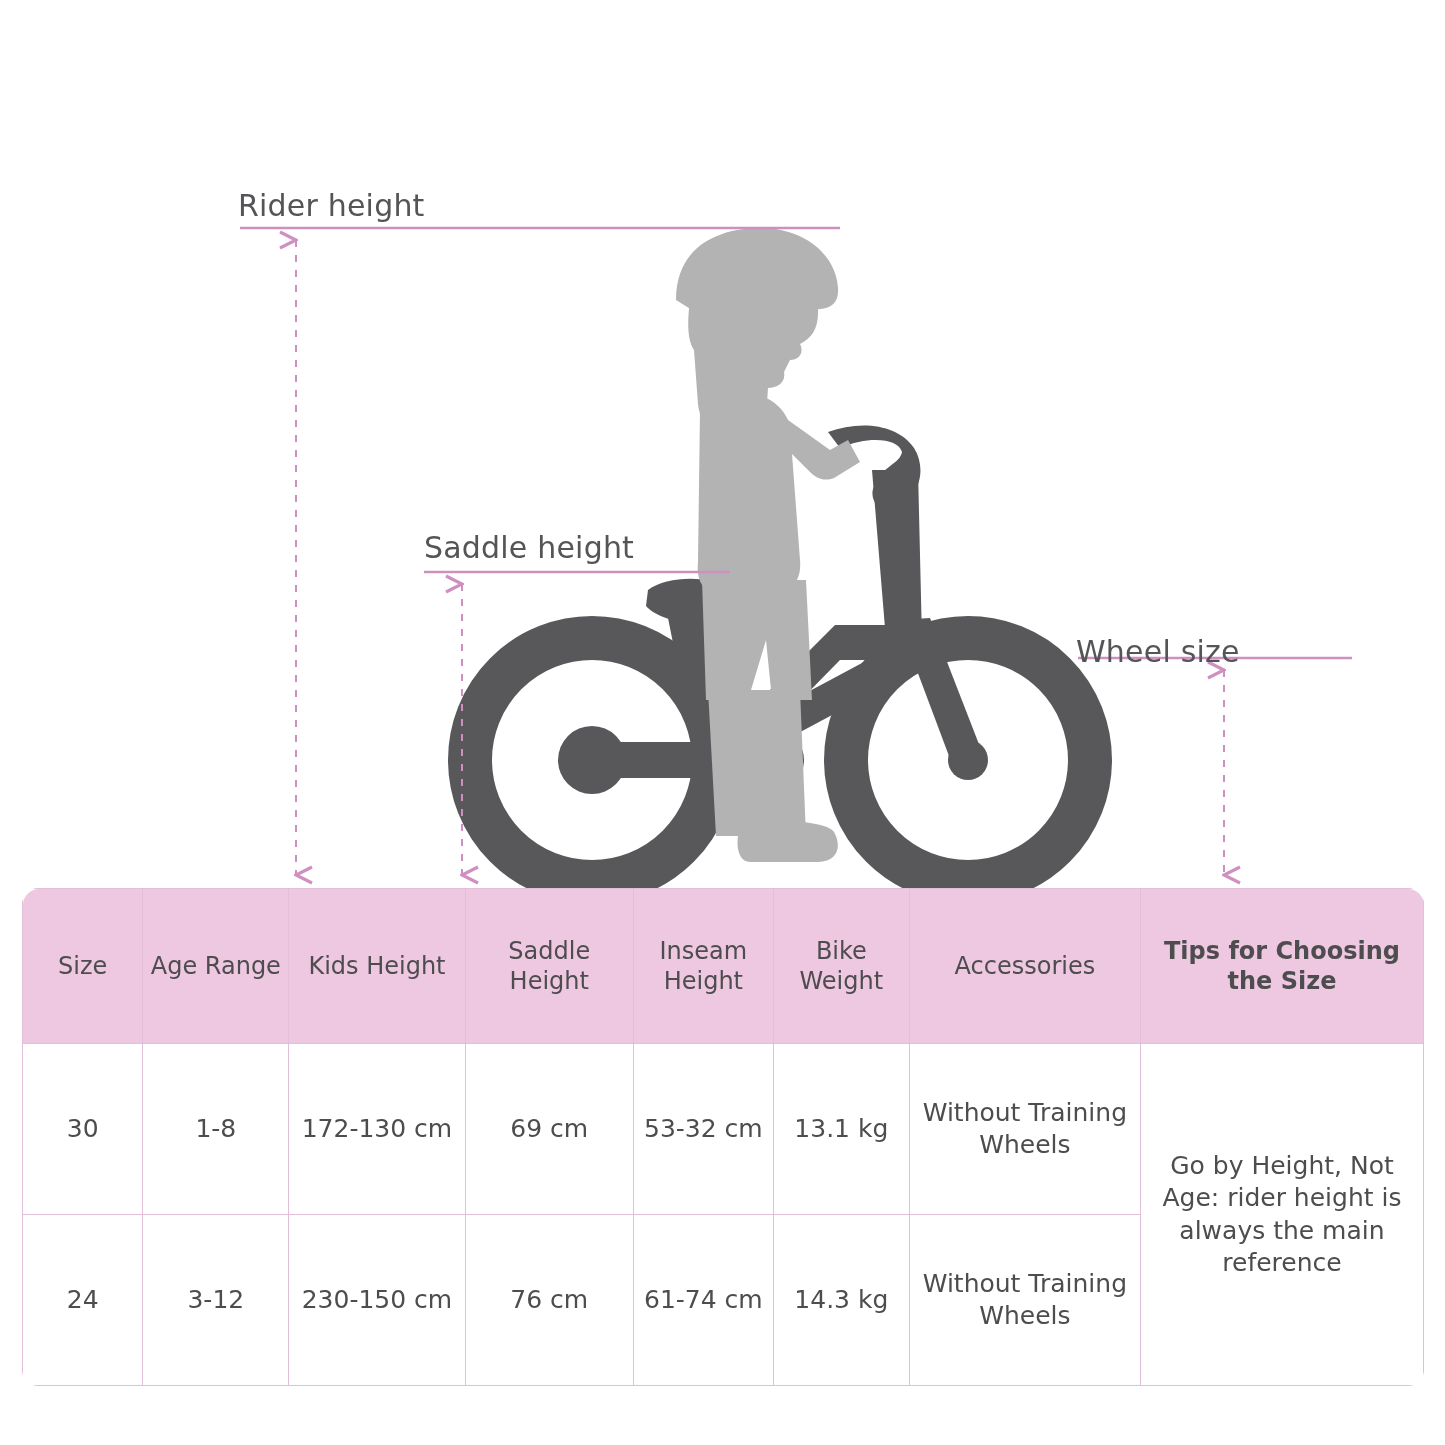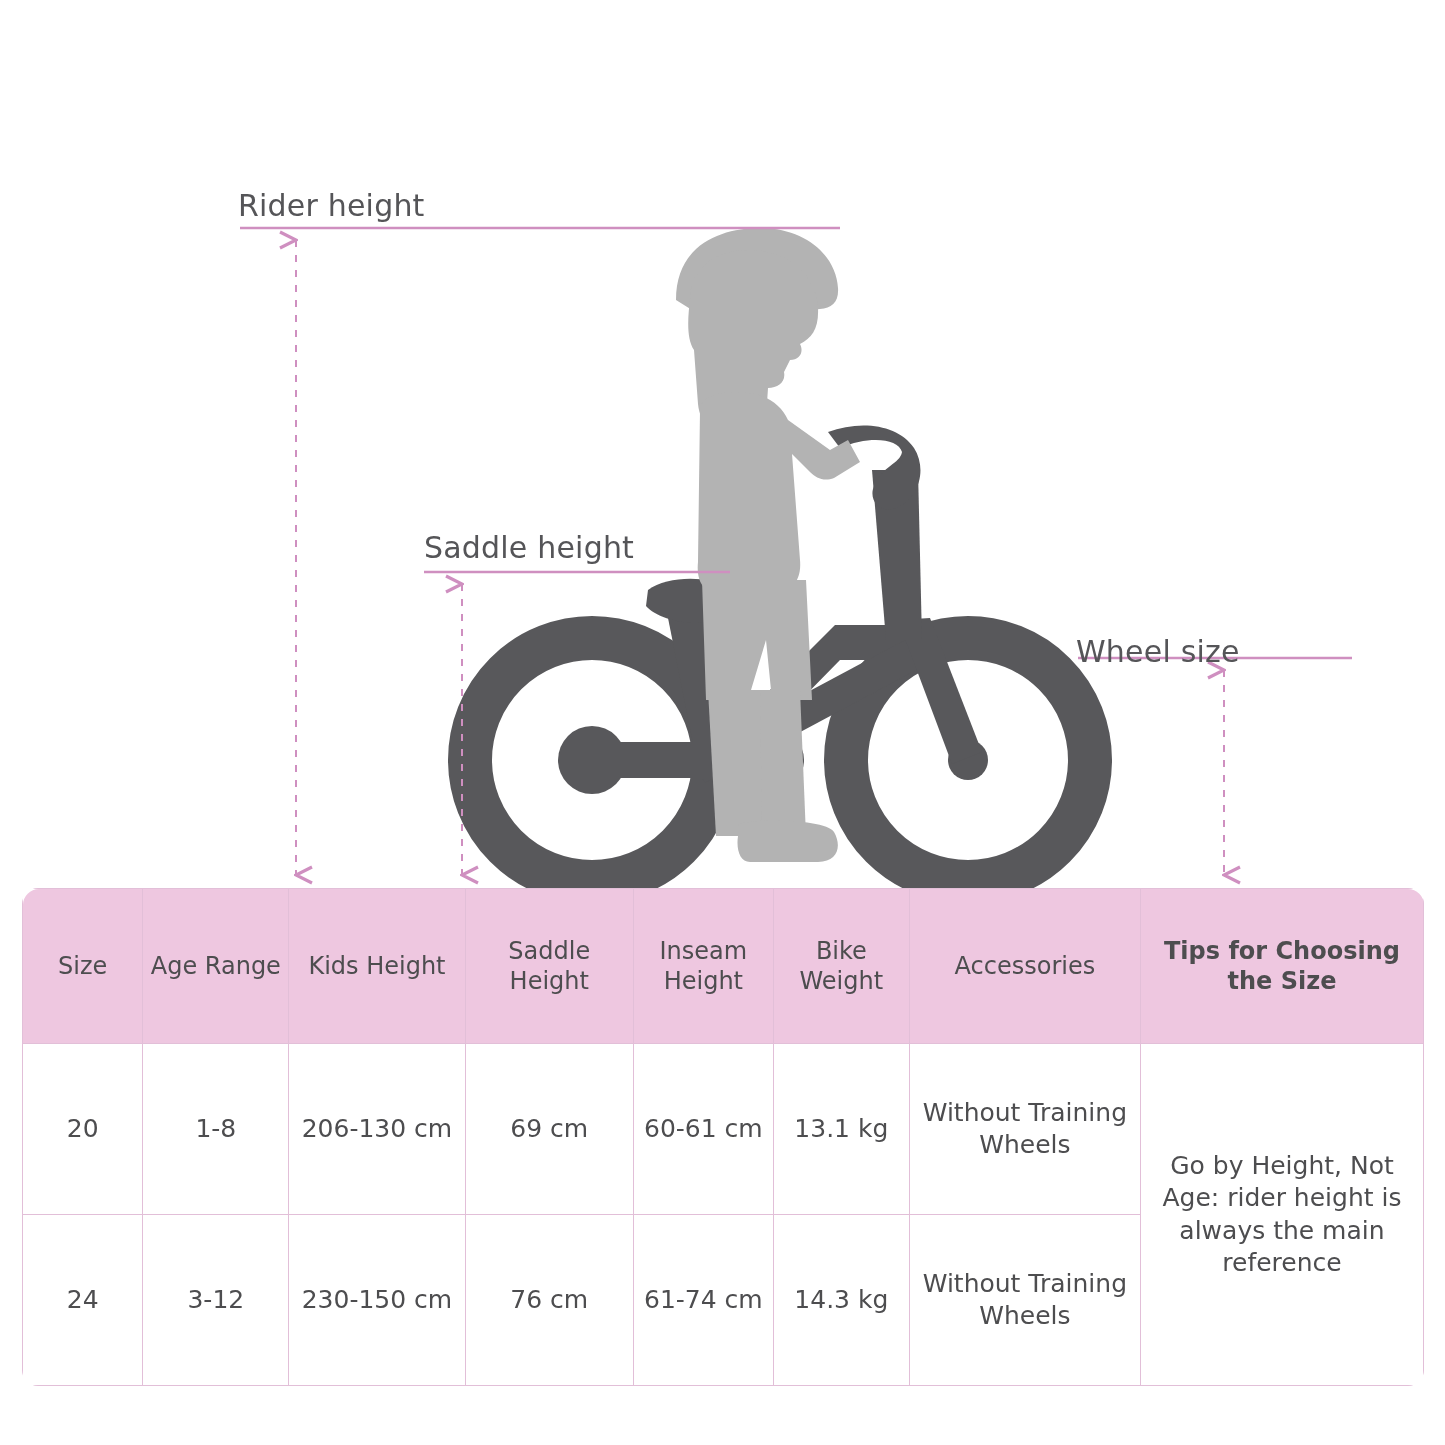--- a/index.html
+++ b/index.html
@@ -199,25 +199,25 @@
           <th>Kids Height</th>
           <th>Saddle Height</th>
           <th>Inseam Height</th>
           <th>Bike Weight</th>
           <th>Accessories</th>
           <th>Tips for Choosing the Size</th>
         </tr>
       </thead>
       <tbody>
         <tr>
-          <td>20</td>
+          <td>30</td>
           <td>1-8</td>
-          <td>206-130 cm</td>
+          <td>172-130 cm</td>
           <td>69 cm</td>
-          <td>60-61 cm</td>
+          <td>53-32 cm</td>
           <td>13.1 kg</td>
           <td>Without Training Wheels</td>
           <td class="tips-cell" rowspan="2">Go by Height, Not Age: rider height is always the main reference</td>
         </tr>
         <tr>
           <td>24</td>
           <td>3-12</td>
           <td>230-150 cm</td>
           <td>76 cm</td>
           <td>61-74 cm</td>

